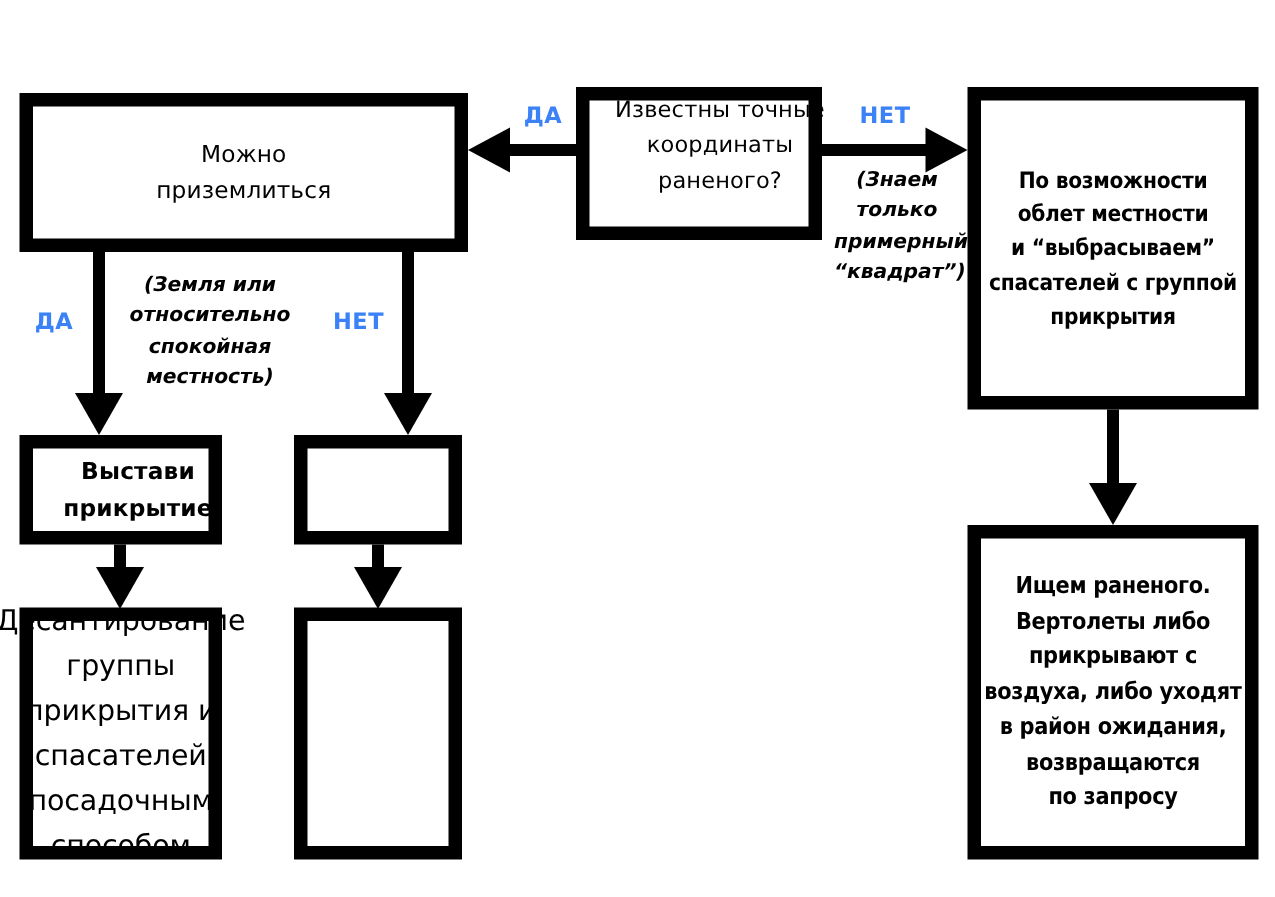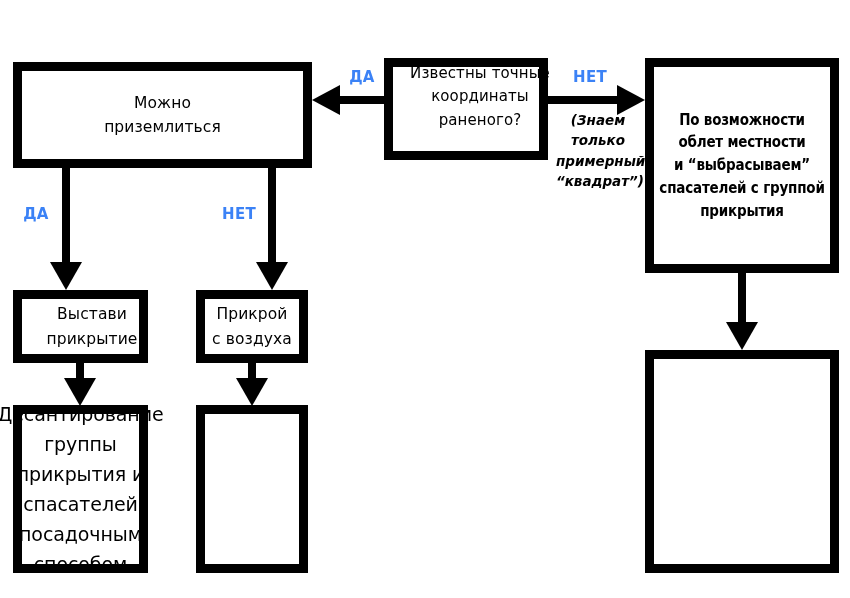--- a/index.html
+++ b/index.html
@@ -142,26 +142,31 @@
   <div class="node-text txt-regular" style="left:384px; top:46px; width:144px; height:102px; font-size:15px;margin-left:24px;">Известны точные
 координаты
 раненого?</div>
 
   <div class="node-text txt-condensed-bold" style="left:645px; top:58px; width:194px; height:215px; font-size:15px;">По возможности
 облет местности
 и “выбрасываем”
 спасателей с группой
 прикрытия</div>
 
-  <div class="node-text txt-regular" style="left:13px; top:290px; width:158px; height:73px;">Выстави
+  <div class="node-text txt-regular" style="left:13px; top:290px; width:158px; height:73px;font-weight:bold;">Выстави
 прикрытие</div>
 
-  <div class="node-text txt-regular" style="left:196px; top:290px; width:112px; height:73px;">Прикрой
-с воздуха</div>
 
+  <div class="node-text txt-condensed-bold" style="left:645px; top:350px; width:194px; height:223px; font-size:15.5px;">Ищем раненого.
+Вертолеты либо
+прикрывают с
+воздуха, либо уходят
+в район ожидания,
+возвращаются
+по запросу</div>
 
   <div class="node-text txt-narrow" style="left:13px; top:405px; width:135px; height:168px;">Десантирование
 группы
 прикрытия и
 спасателей
 посадочным
 способом</div>
 
 
   <div class="edge-label" style="left:340px; top:68px; width:44px;">ДА</div>
@@ -170,15 +175,19 @@
 
   <div class="edge-label" style="left:16px; top:205px; width:40px;">ДА</div>
 
   <div class="edge-label" style="left:216px; top:205px; width:46px;">НЕТ</div>
 
   <div class="edge-note" style="left:556px; top:110px; width:84px;">(Знаем
 только
 примерный
 “квадрат”)</div>
 
+  <div class="edge-note" style="left:80px; top:180px; width:120px;">(Земля или
+относительно
+спокойная
+местность)</div>
 
 
 </div>
 
 </body></html>

